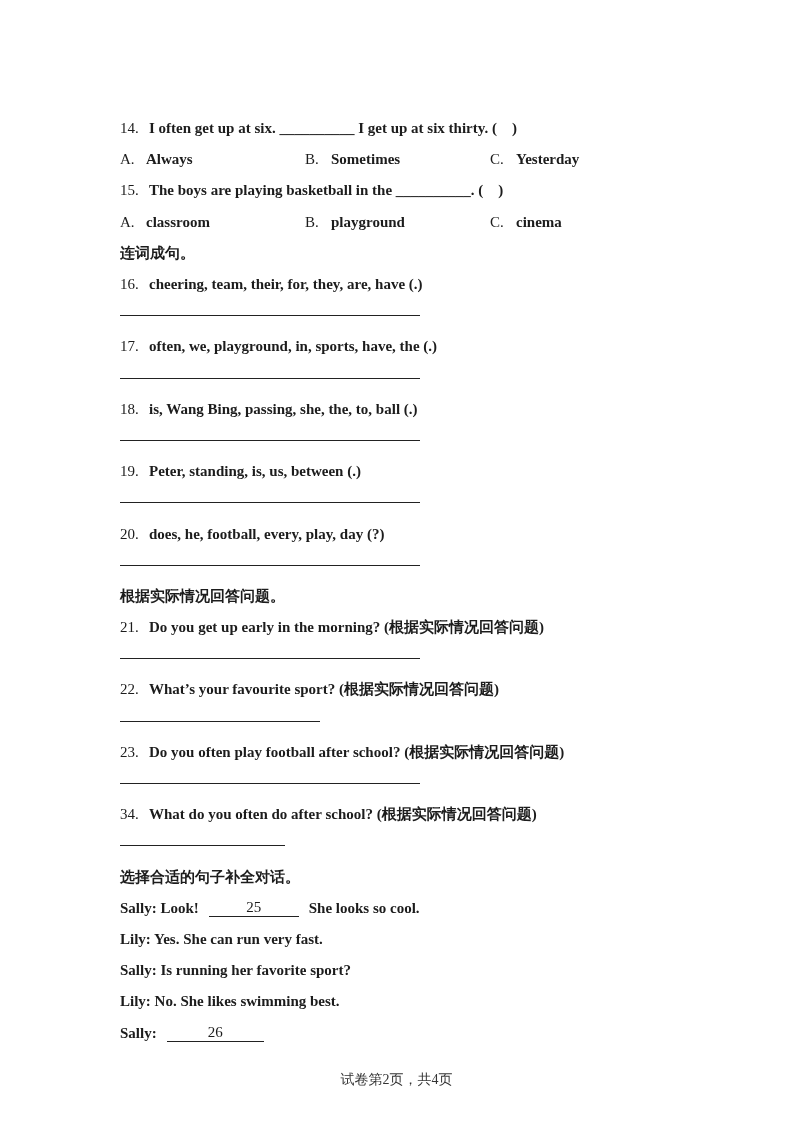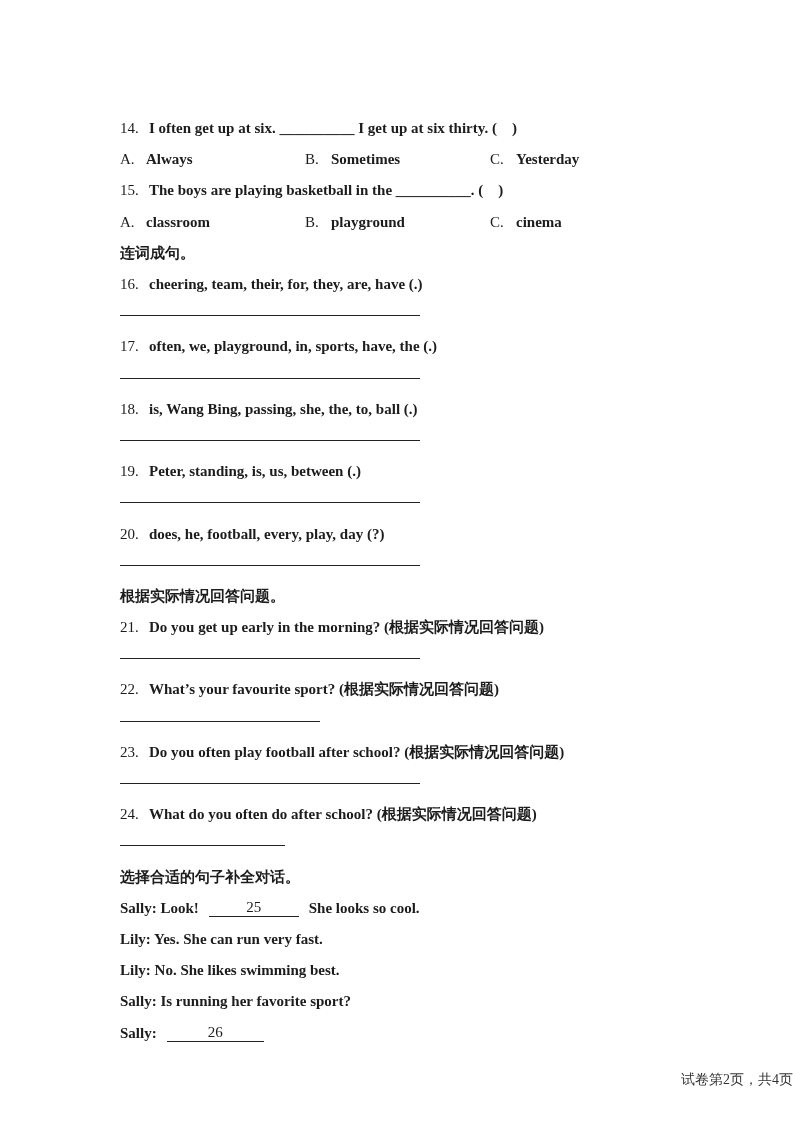--- a/index.html
+++ b/index.html
@@ -50,21 +50,21 @@
     margin: 0 10px;
     line-height: 1.15;
   }
   .b25 { width: 90px; }
   .b26 { width: 97px; font-family: Liberation Serif, serif; }
   .footer {
     position: absolute;
     top: 1071px;
     left: 0;
     right: 0;
-    text-align: right;
+    text-align: center;
     font-size: 14px;
     color: #333333;
   }
 </style>
 </head>
 <body>
 
 <div class="page">
   <div class="content">
 
@@ -172,44 +172,44 @@
 
     <div class="row">
       <span class="num">23.</span>
       <span class="q-text">Do you often play football after school? (根据实际情况回答问题)</span>
     </div>
     <div class="row">
         <div class="answer-line w300"></div>
       </div>
 
     <div class="row">
-      <span class="num">24.</span>
+      <span class="num">34.</span>
       <span class="q-text">What do you often do after school? (根据实际情况回答问题)</span>
     </div>
     <div class="row">
         <div class="answer-line w165"></div>
       </div>
 
     <div class="row">
       <span class="q-text">选择合适的句子补全对话。</span>
     </div>
 
     <div class="row">
       <span class="d-text">Sally: Look!</span>
       <span class="num-blank b25">25</span>
       <span class="d-text">She looks so cool.</span>
     </div>
     <div class="row">
       <span class="d-text">Lily: Yes. She can run very fast.</span>
     </div>
     <div class="row">
+      <span class="d-text">Sally: Is running her favorite sport?</span>
+    </div>
+    <div class="row">
       <span class="d-text">Lily: No. She likes swimming best.</span>
-    </div>
-    <div class="row">
-      <span class="d-text">Sally: Is running her favorite sport?</span>
     </div>
     <div class="row">
       <span class="d-text">Sally:</span>
       <span class="num-blank b26">26</span>
     </div>
 
   </div>
 
   <div class="footer">试卷第2页，共4页</div>
 </div>

